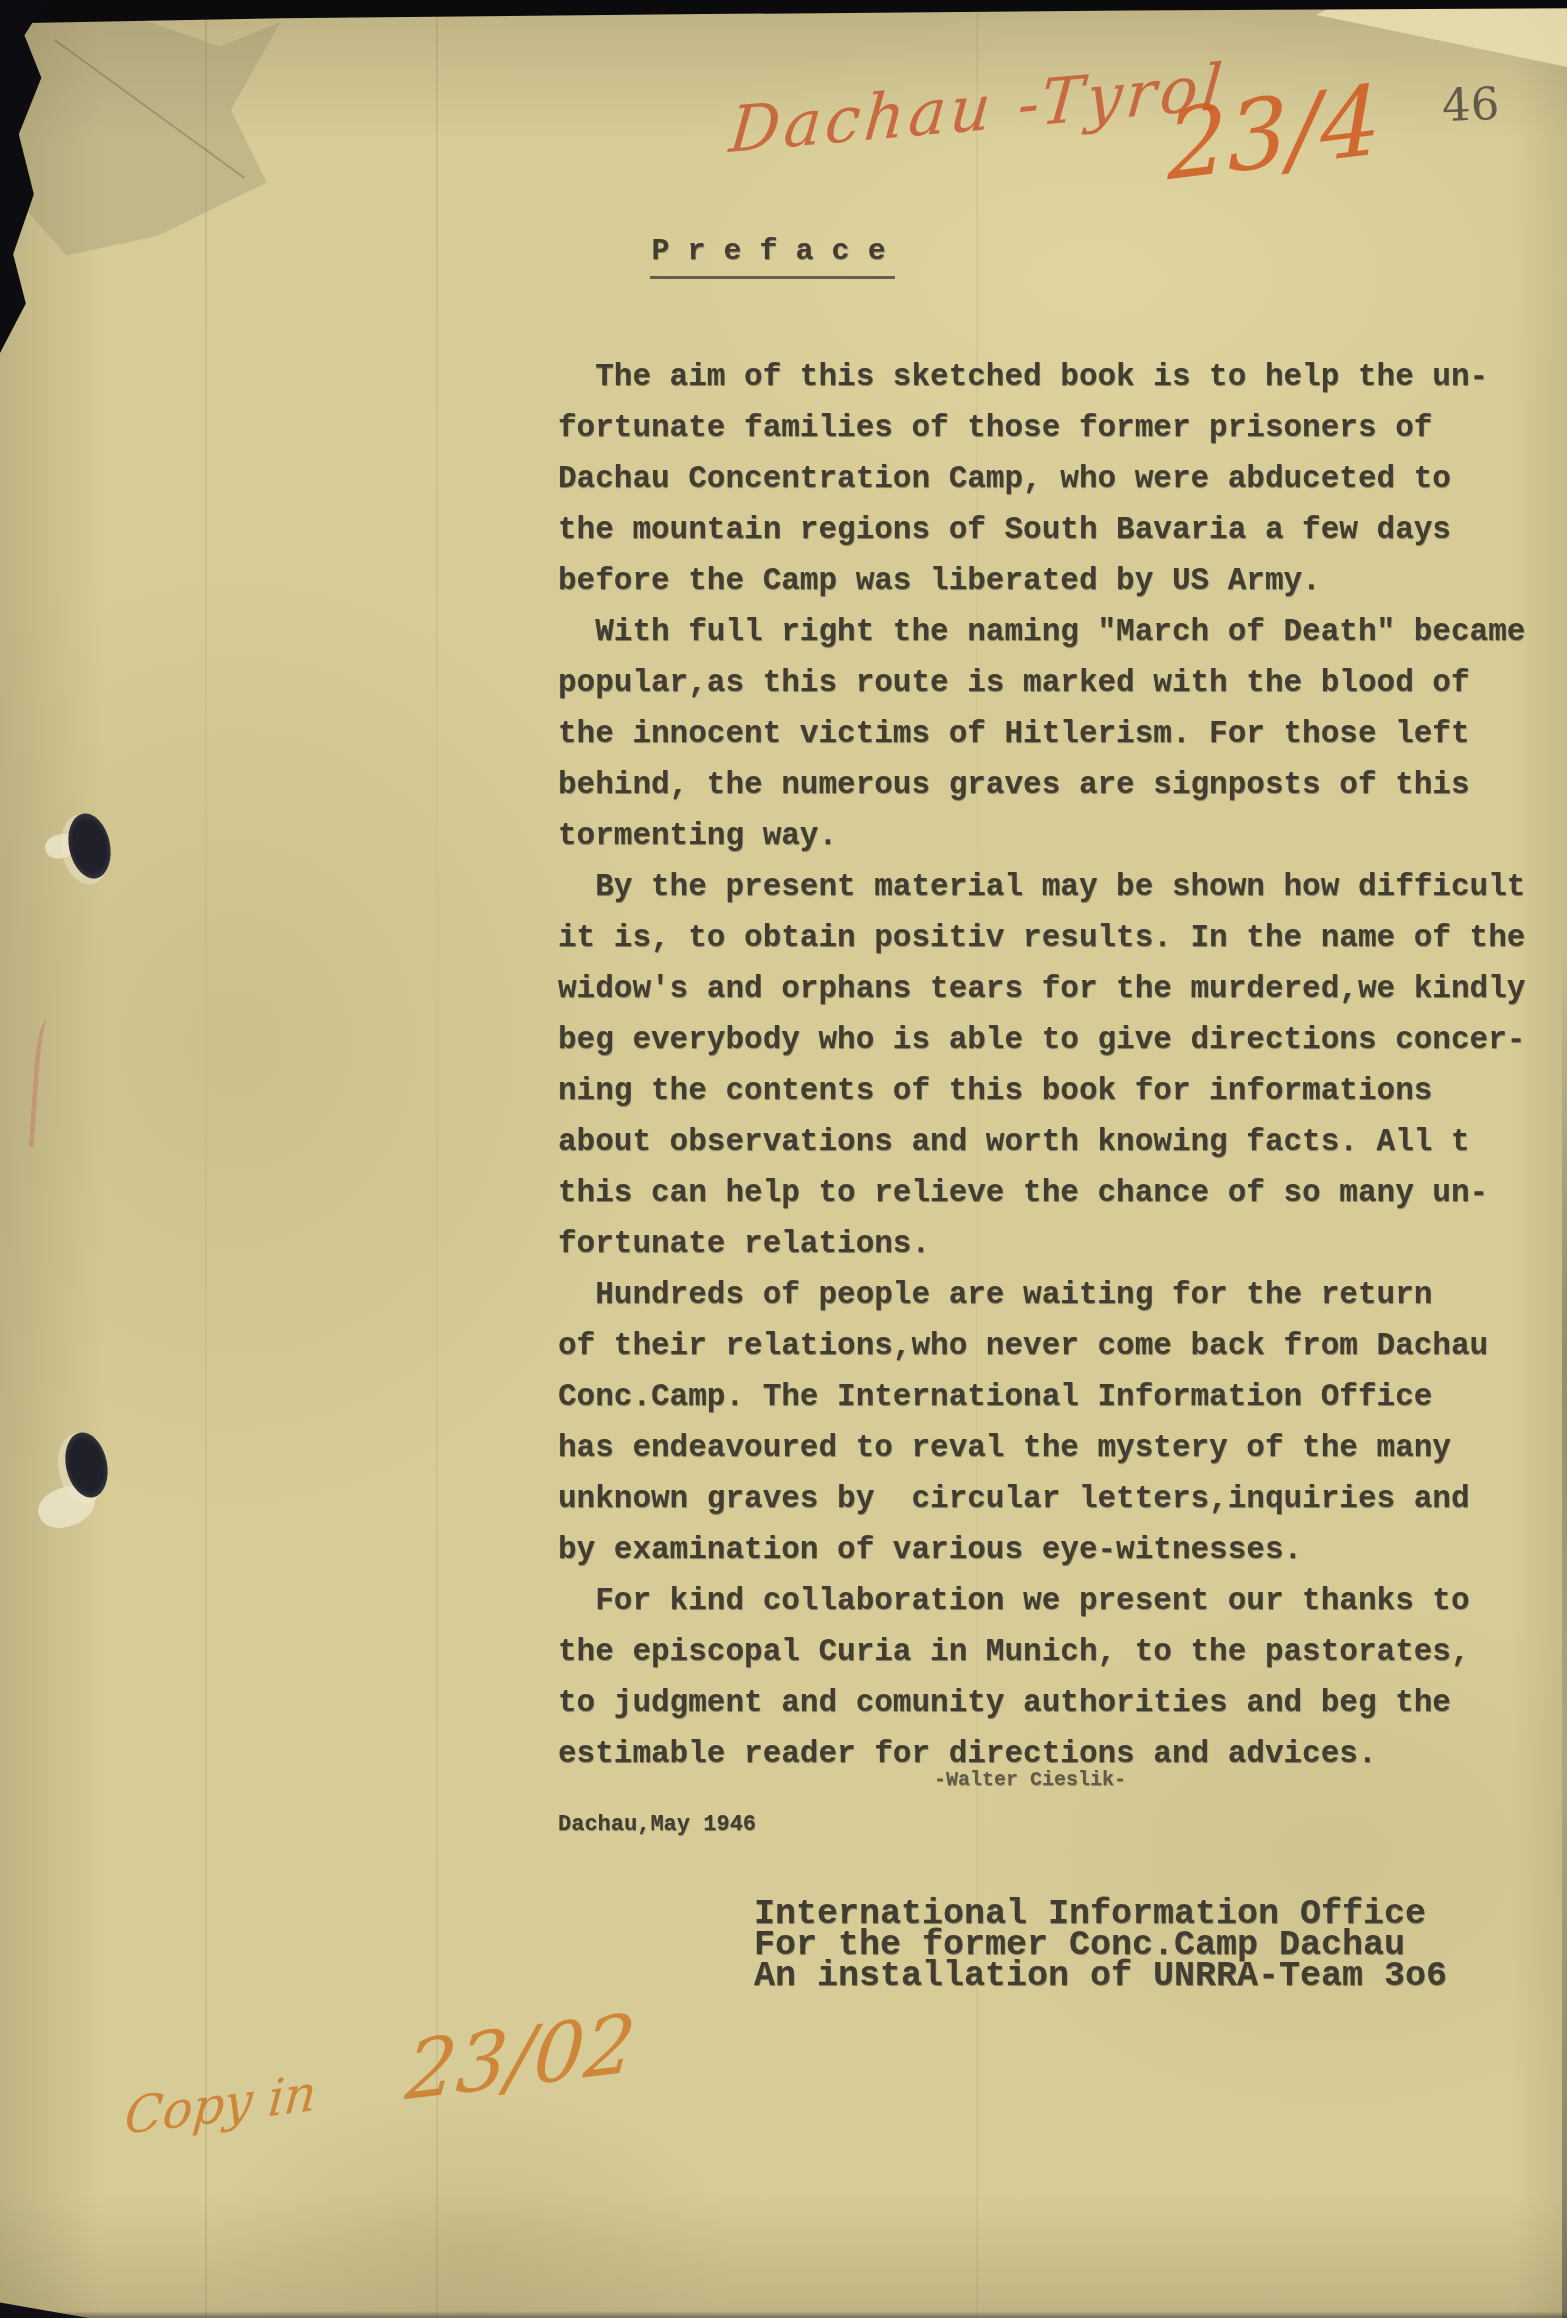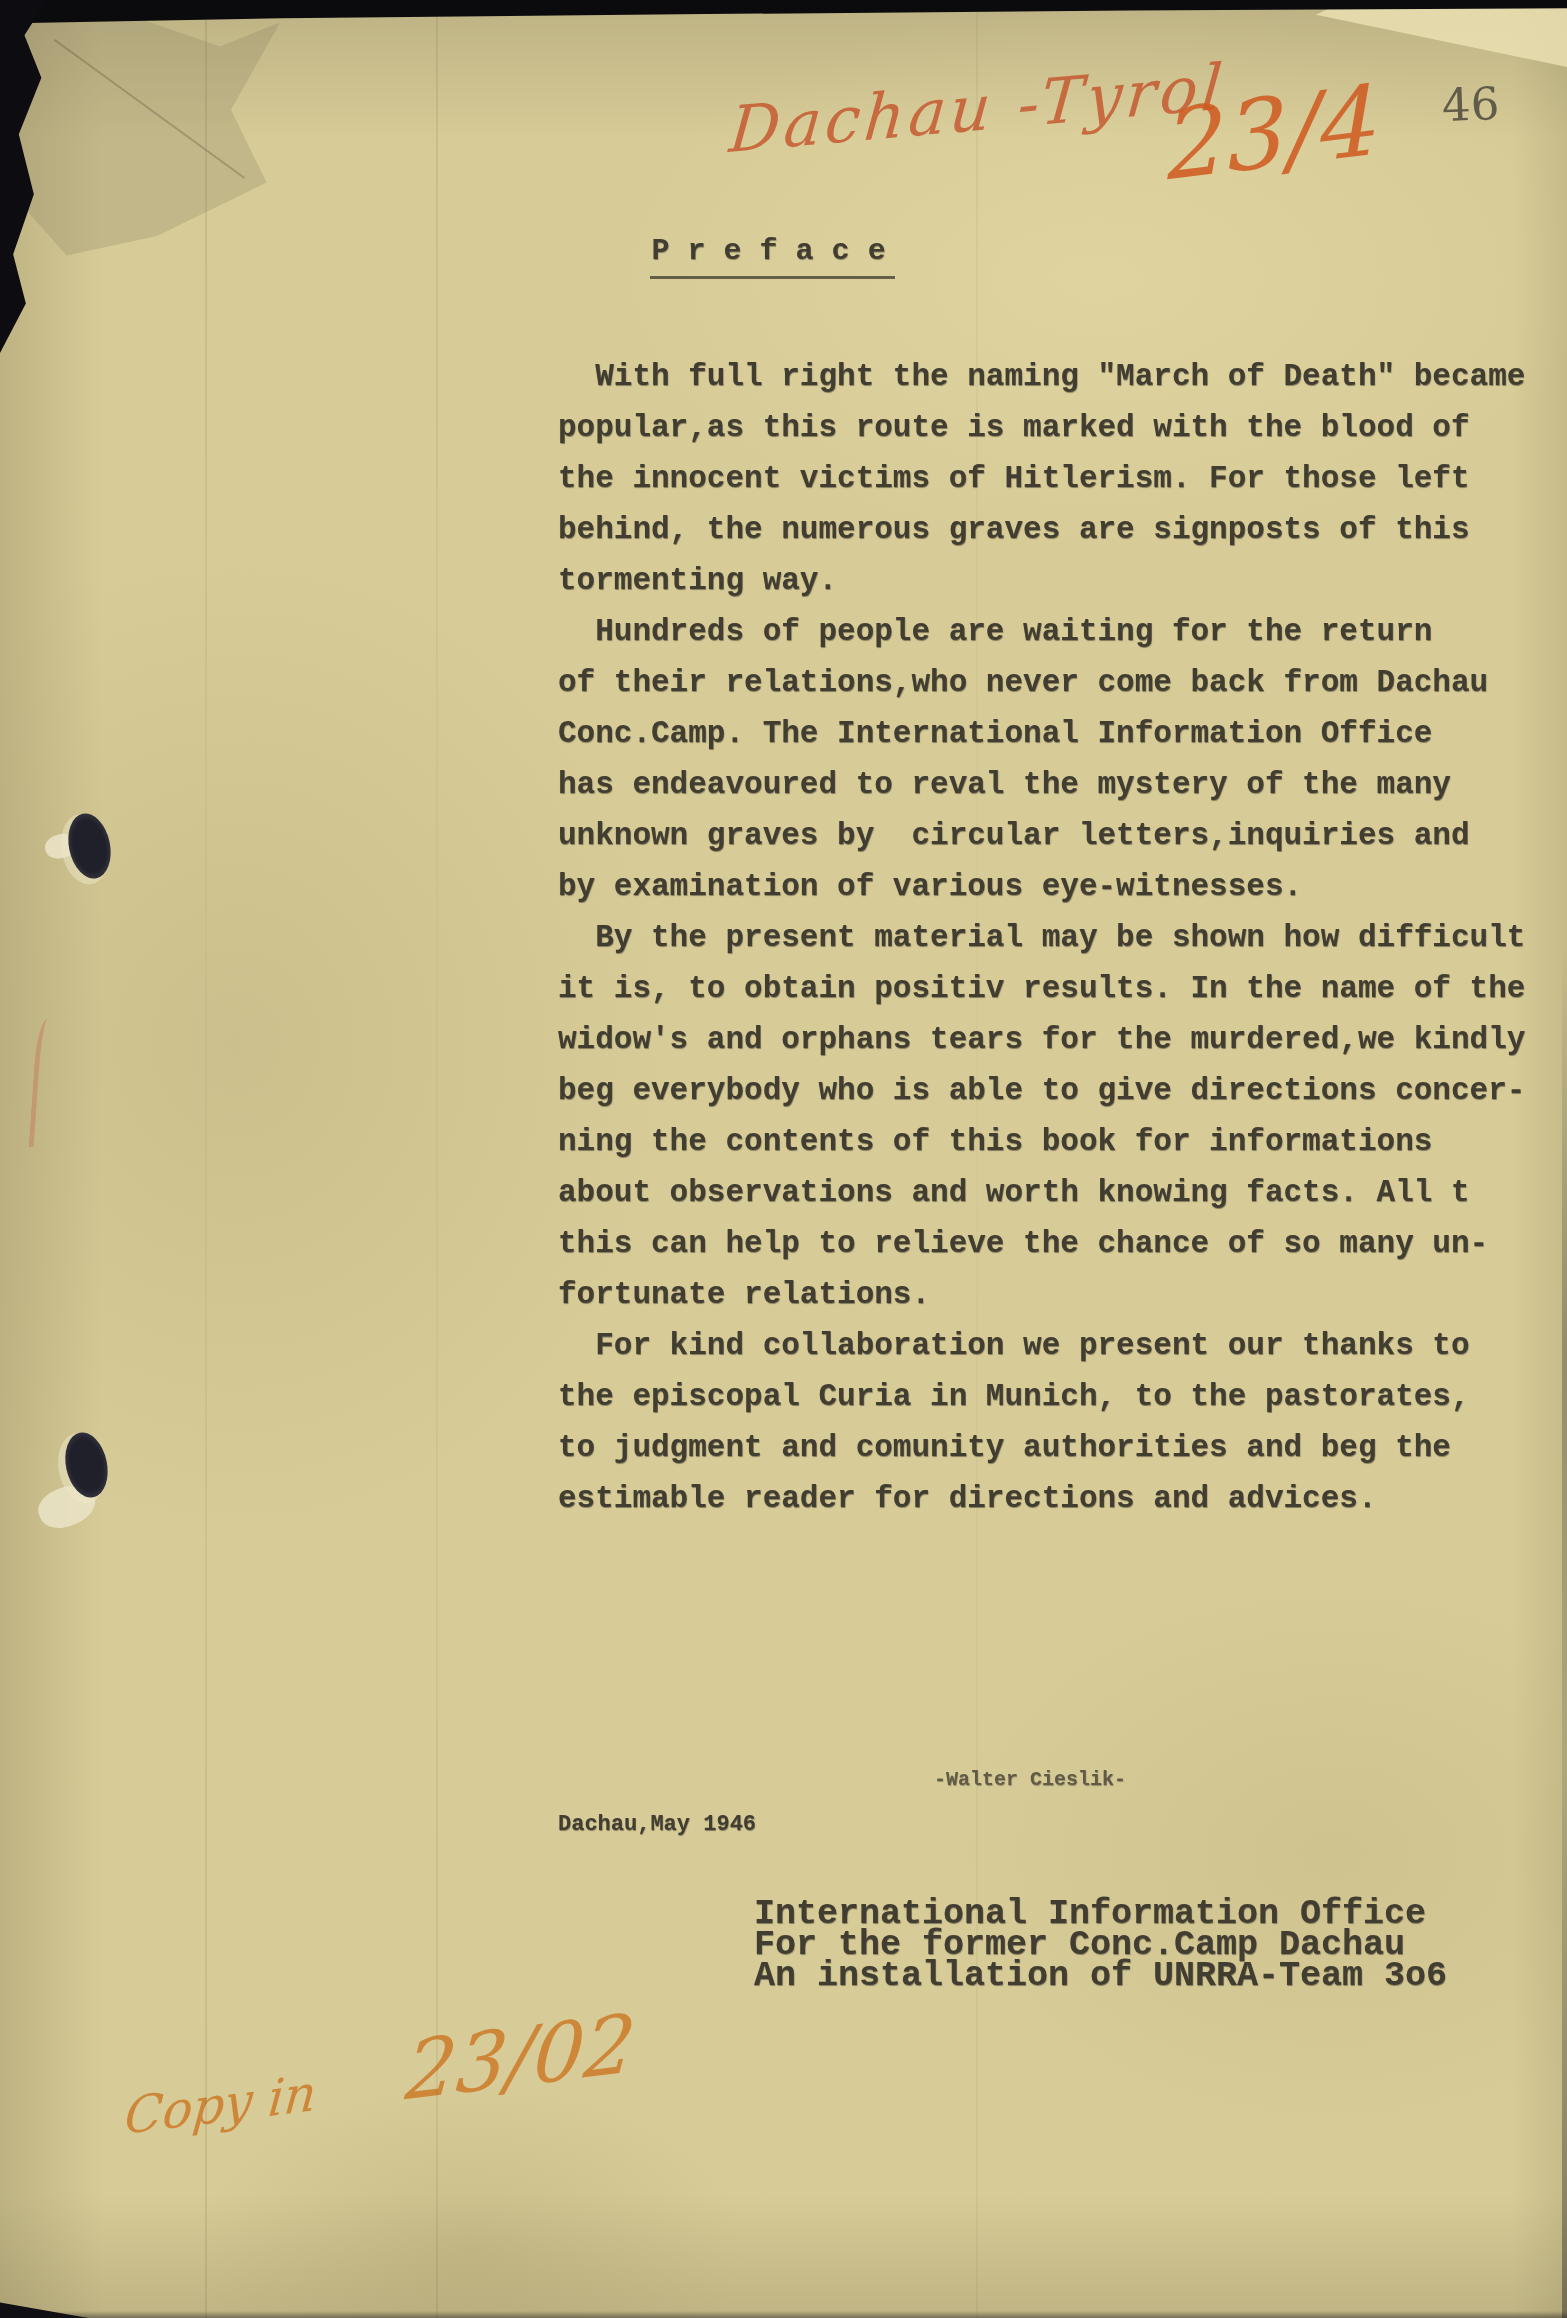--- a/index.html
+++ b/index.html
@@ -221,39 +221,44 @@
   <div class="hw hw-dachau">Dachau -Tyrol</div>
   <div class="hw hw-234">23/4</div>
   <div class="hw hw-46">46</div>
   <div class="hw hw-copy">
     <span class="label">Copy in</span><span class="num">23/02</span>
   </div>
 
   <div class="title typewriter">P r e f a c e</div>
 
   <div class="body-block">
+    <div class="para typewriter">  The aim of this sketched book is to help the un-
+fortunate families of those former prisoners of
+Dachau Concentration Camp, who were abduceted to
+the mountain regions of South Bavaria a few days
+before the Camp was liberated by US Army.</div>
     <div class="para typewriter">  With full right the naming "March of Death" became
 popular,as this route is marked with the blood of
 the innocent victims of Hitlerism. For those left
 behind, the numerous graves are signposts of this
 tormenting way.</div>
-    <div class="para typewriter">  Hundreds of people are waiting for the return
-of their relations,who never come back from Dachau
-Conc.Camp. The International Information Office
-has endeavoured to reval the mystery of the many
-unknown graves by  circular letters,inquiries and
-by examination of various eye-witnesses.</div>
     <div class="para typewriter">  By the present material may be shown how difficult
 it is, to obtain positiv results. In the name of the
 widow's and orphans tears for the murdered,we kindly
 beg everybody who is able to give directions concer-
 ning the contents of this book for informations
 about observations and worth knowing facts. All t
 this can help to relieve the chance of so many un-
 fortunate relations.</div>
+    <div class="para typewriter">  Hundreds of people are waiting for the return
+of their relations,who never come back from Dachau
+Conc.Camp. The International Information Office
+has endeavoured to reval the mystery of the many
+unknown graves by  circular letters,inquiries and
+by examination of various eye-witnesses.</div>
     <div class="para typewriter">  For kind collaboration we present our thanks to
 the episcopal Curia in Munich, to the pastorates,
 to judgment and comunity authorities and beg the
 estimable reader for directions and advices.</div>
   </div>
 
   <div class="sig-date typewriter">Dachau,May 1946</div>
   <div class="sig-name typewriter">-Walter Cieslik-</div>
 
   <div class="org org1 typewriter">International Information Office

